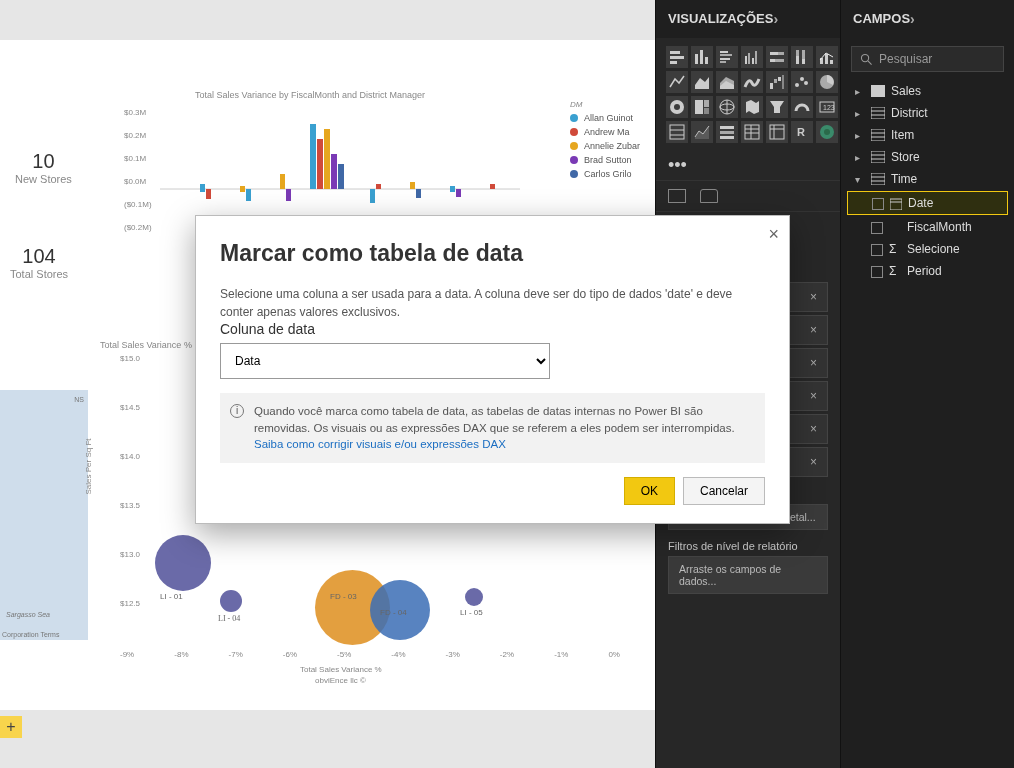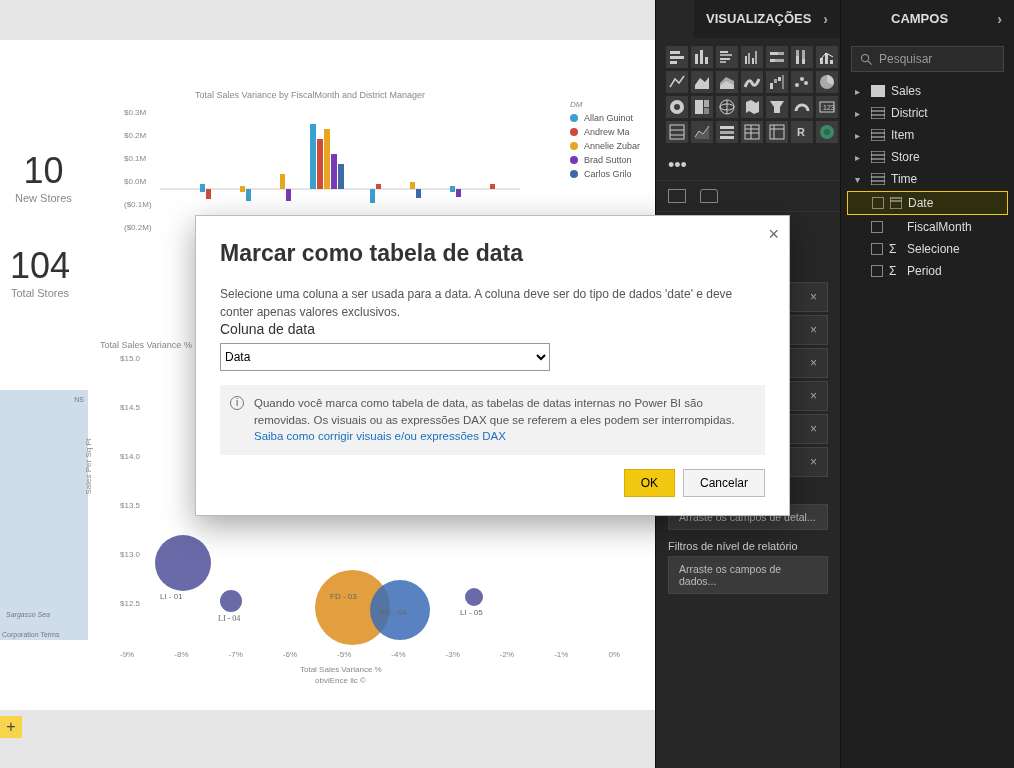--- a/index.html
+++ b/index.html
@@ -2,21 +2,21 @@
 <html><head>
 <meta charset="utf-8">
 <style>
   * { box-sizing: border-box; margin: 0; padding: 0; font-family: "Segoe UI", Arial, sans-serif; }
   body { width: 1014px; height: 768px; background: #2c2c2c; overflow: hidden; position: relative; }
 
   .canvas { position: absolute; left: 0; top: 0; width: 655px; height: 768px; background: #e6e6e6; }
   .report-page { position: absolute; left: 0; top: 40px; width: 655px; height: 670px; background: #fff; }
 
   .kpi-block { position: absolute; text-align: center; font-family: "Segoe UI Light", sans-serif; }
-  .kpi-num { font-size: 36px; color: #333; font-weight: 300; }
+  .kpi-num { font-size: 20px; color: #333; font-weight: 300; }
   .kpi-label { font-size: 11px; color: #888; }
 
   .chart-title { font-size: 9px; color: #888; text-align: center; }
   .axis-lbl { font-size: 8px; color: #888; }
 
   .barchart { position: absolute; left: 100px; top: 50px; width: 420px; height: 200px; }
   .legend { position: absolute; right: -120px; top: 10px; font-size: 9px; color: #555; }
   .legend-item { display: flex; align-items: center; gap: 6px; margin: 4px 0; }
   .legend-item .dot { width: 8px; height: 8px; border-radius: 50%; }
 
@@ -25,50 +25,50 @@
   .scatter .blab { position: absolute; font-size: 8px; color: #666; }
 
   .map { position: absolute; left: 0; top: 350px; width: 88px; height: 250px; background: #cfddeb; font-size: 7px; color: #777; }
 
   .add-tab { position: absolute; left: 0; bottom: 30px; width: 22px; height: 22px; background: #f8d44c; display:flex; align-items:center; justify-content:center; font-size: 16px; color:#444; }
 
   
   .panel { position: absolute; top: 0; height: 768px; background: #1f1f1f; color: #ddd; }
   .panel-viz { left: 655px; width: 185px; background: #272727; border-left: 1px solid #111; }
   .panel-fields { left: 840px; width: 174px; background: #1f1f1f; border-left: 1px solid #111; }
-  .panel-header { height: 38px; line-height: 38px; font-size: 13px; font-weight: 600; padding: 4px 12px; background: #1f1f1f; display:flex; justify-content: space-between; align-items:center;margin-left:38px; }
+  .panel-header { height: 38px; line-height: 38px; font-size: 13px; font-weight: 600; padding: 4px 12px; background: #1f1f1f; display:flex; align-items:center; }
   .chev { font-size: 14px; color: #aaa; }
 
   .viz-grid { display: grid; grid-template-columns: repeat(7, 22px); gap: 3px; padding: 8px 10px; }
   .viz-ic { width: 22px; height: 22px; background: #3c3c3c; display:flex; align-items:center; justify-content:center; }
   .viz-ic svg { width: 18px; height: 18px; }
   .viz-more { padding: 4px 12px; color: #ccc; font-size: 18px; }
 
   .tiny-toolbar { padding: 8px 12px; display:flex; gap: 14px; border-top:1px solid #333; border-bottom:1px solid #333;}
   .tiny-toolbar .tico { width:18px; height:14px; border:1px solid #888; }
 
   .filter-section { padding: 0 0; }
   .filter-row { font-size: 10.5px; padding: 7px 10px; border: 1px solid #444; background:#333; margin: 3px 12px; display:flex; justify-content: space-between; align-items:center; }
   .filter-row .x { color:#aaa; font-size:12px; }
   .filter-label { font-size: 11px; padding: 8px 12px 2px; color:#ccc; }
   .filter-drop { font-size: 10.5px; padding: 6px 10px; background:#3a3a3a; margin: 2px 12px; color:#bbb; border:1px solid #444; }
 
   .search-box { margin: 8px 10px; height: 26px; background:#2b2b2b; border:1px solid #444; display:flex; align-items:center; padding:0 8px; color:#999; font-size:12px; gap:6px;}
   .field-item { display:flex; align-items:center; gap:6px; padding: 4px 10px 4px 14px; font-size: 12px; color:#ddd; }
   .field-item .tri { width: 10px; display:inline-block; font-size:10px; color:#aaa; }
   .field-item .tic { width:14px; height:12px; display:inline-block; }
-  .field-sub { padding-left: 30px; }
+  .field-sub { padding-left: 30px; align-items: flex-end; }
   .field-sub.sel { background: #2f2f10; border: 1px solid #f2c811; margin: 1px 6px; padding-left: 24px; }
   .chk { width:12px; height:12px; border:1px solid #888; display:inline-block; }
   .cal { display:inline-block; width:12px; height:12px; }
   .dialog { position:absolute; left:195px; top:215px; width:595px; background:#fff; border:1px solid #bbb; box-shadow: 0 10px 30px rgba(0,0,0,.35); padding: 24px 24px 18px; }
   .dialog h1 { font-weight: 700; font-size: 23px; color:#333; margin-bottom: 18px; }
   .dialog p.desc { font-size: 12px; color:#555; line-height: 1.5; }
   .dialog .label { font-size: 14px; color:#333; margin-bottom: 6px; }
-  .dialog select { width: 330px; height: 28px; border:1px solid #999; font-size:12px; padding:0 0; background:#fff; }
+  .dialog select { width: 330px; height: 36px; border:1px solid #999; font-size:12px; padding:0 10px; background:#fff; }
   .dialog .info-box { background:#f2f2f2; margin-top: 14px; padding: 10px 12px 10px 34px; position:relative; font-size:11.5px; color:#555; line-height:1.45; }
   .dialog .info-box .iicon { position:absolute; left:10px; top:11px; width:14px; height:14px; border:1px solid #777; border-radius:50%; display:flex; align-items:center; justify-content:center; font-size:10px; color:#555;}
   .dialog .info-box a { color:#1b6ec2; text-decoration:none; }
   .dialog .btn-row { display:flex; justify-content:flex-end; gap:8px; margin-top:14px; }
   .dialog button { height:28px; padding: 0 16px; font-size:12px; border:1px solid #bbb; background:#f4f4f4; cursor:pointer; }
   .dialog button.primary { background:#f2c811; border-color:#d4ae00; }
   .dialog .close { position:absolute; right:10px; top:8px; font-size:18px; color:#666; cursor:pointer; }
 
   .table-ico { fill:#ccc; }
 </style>

